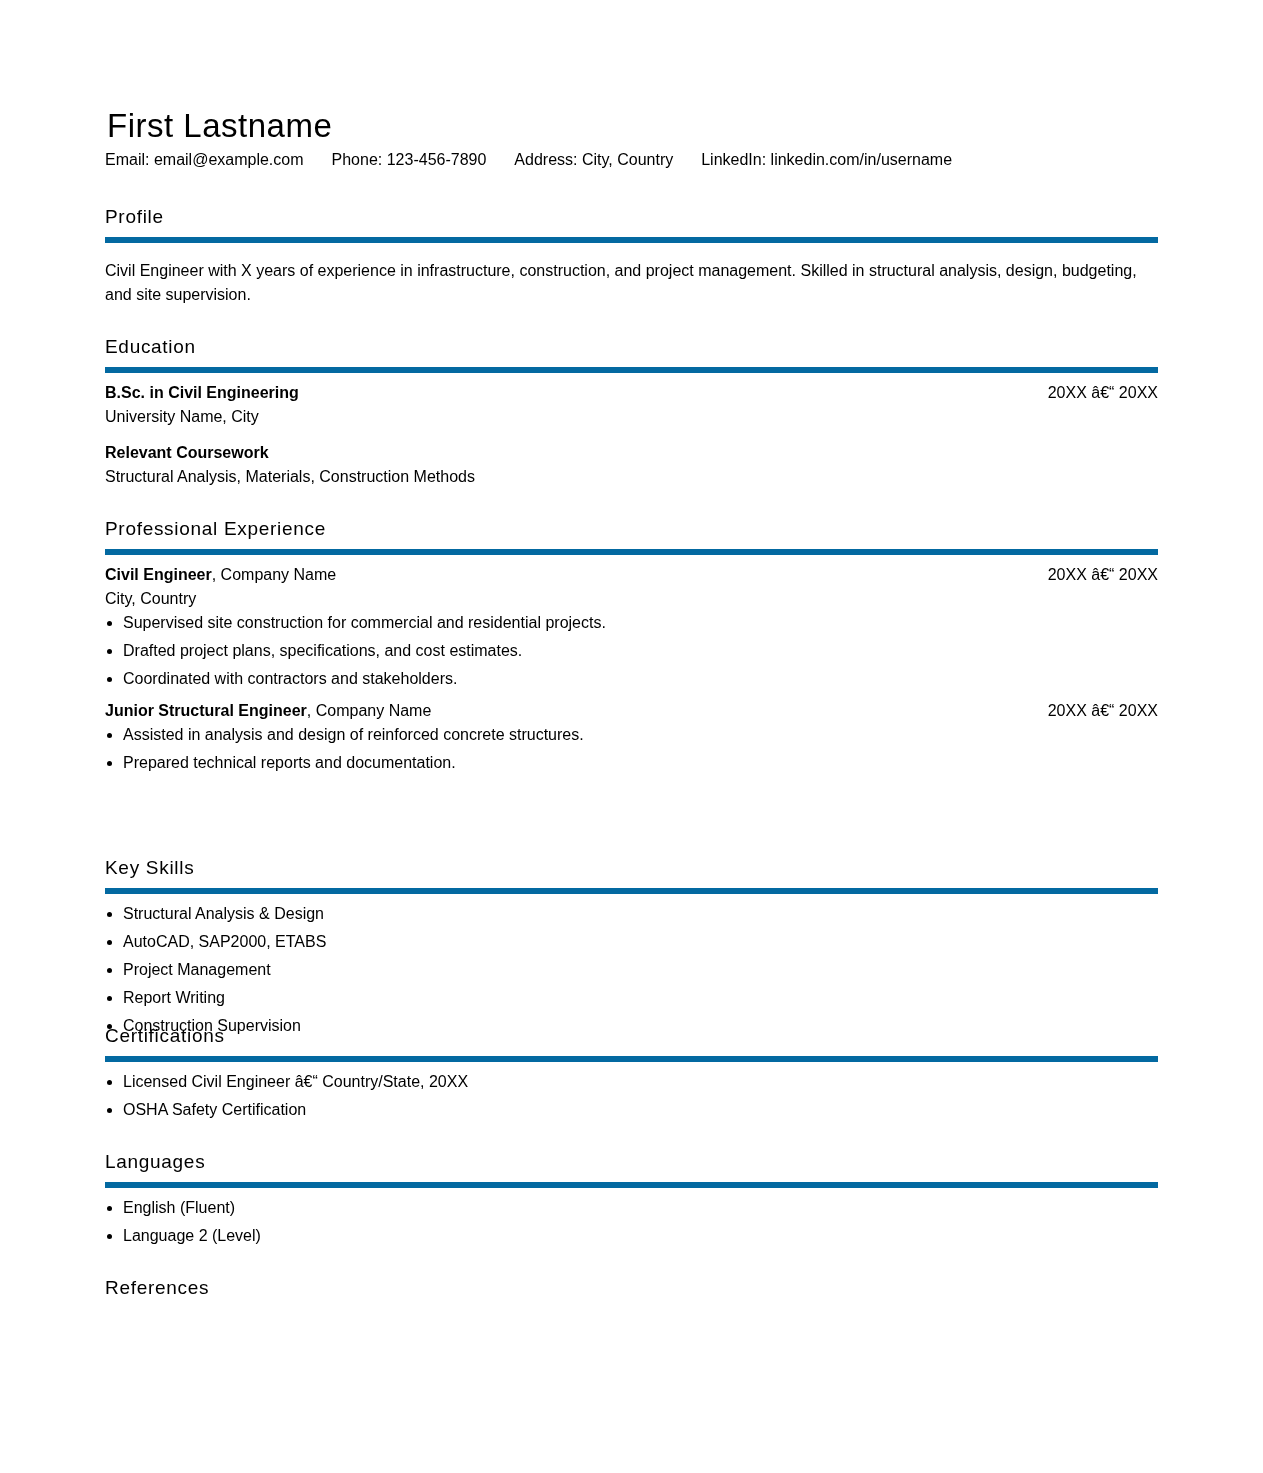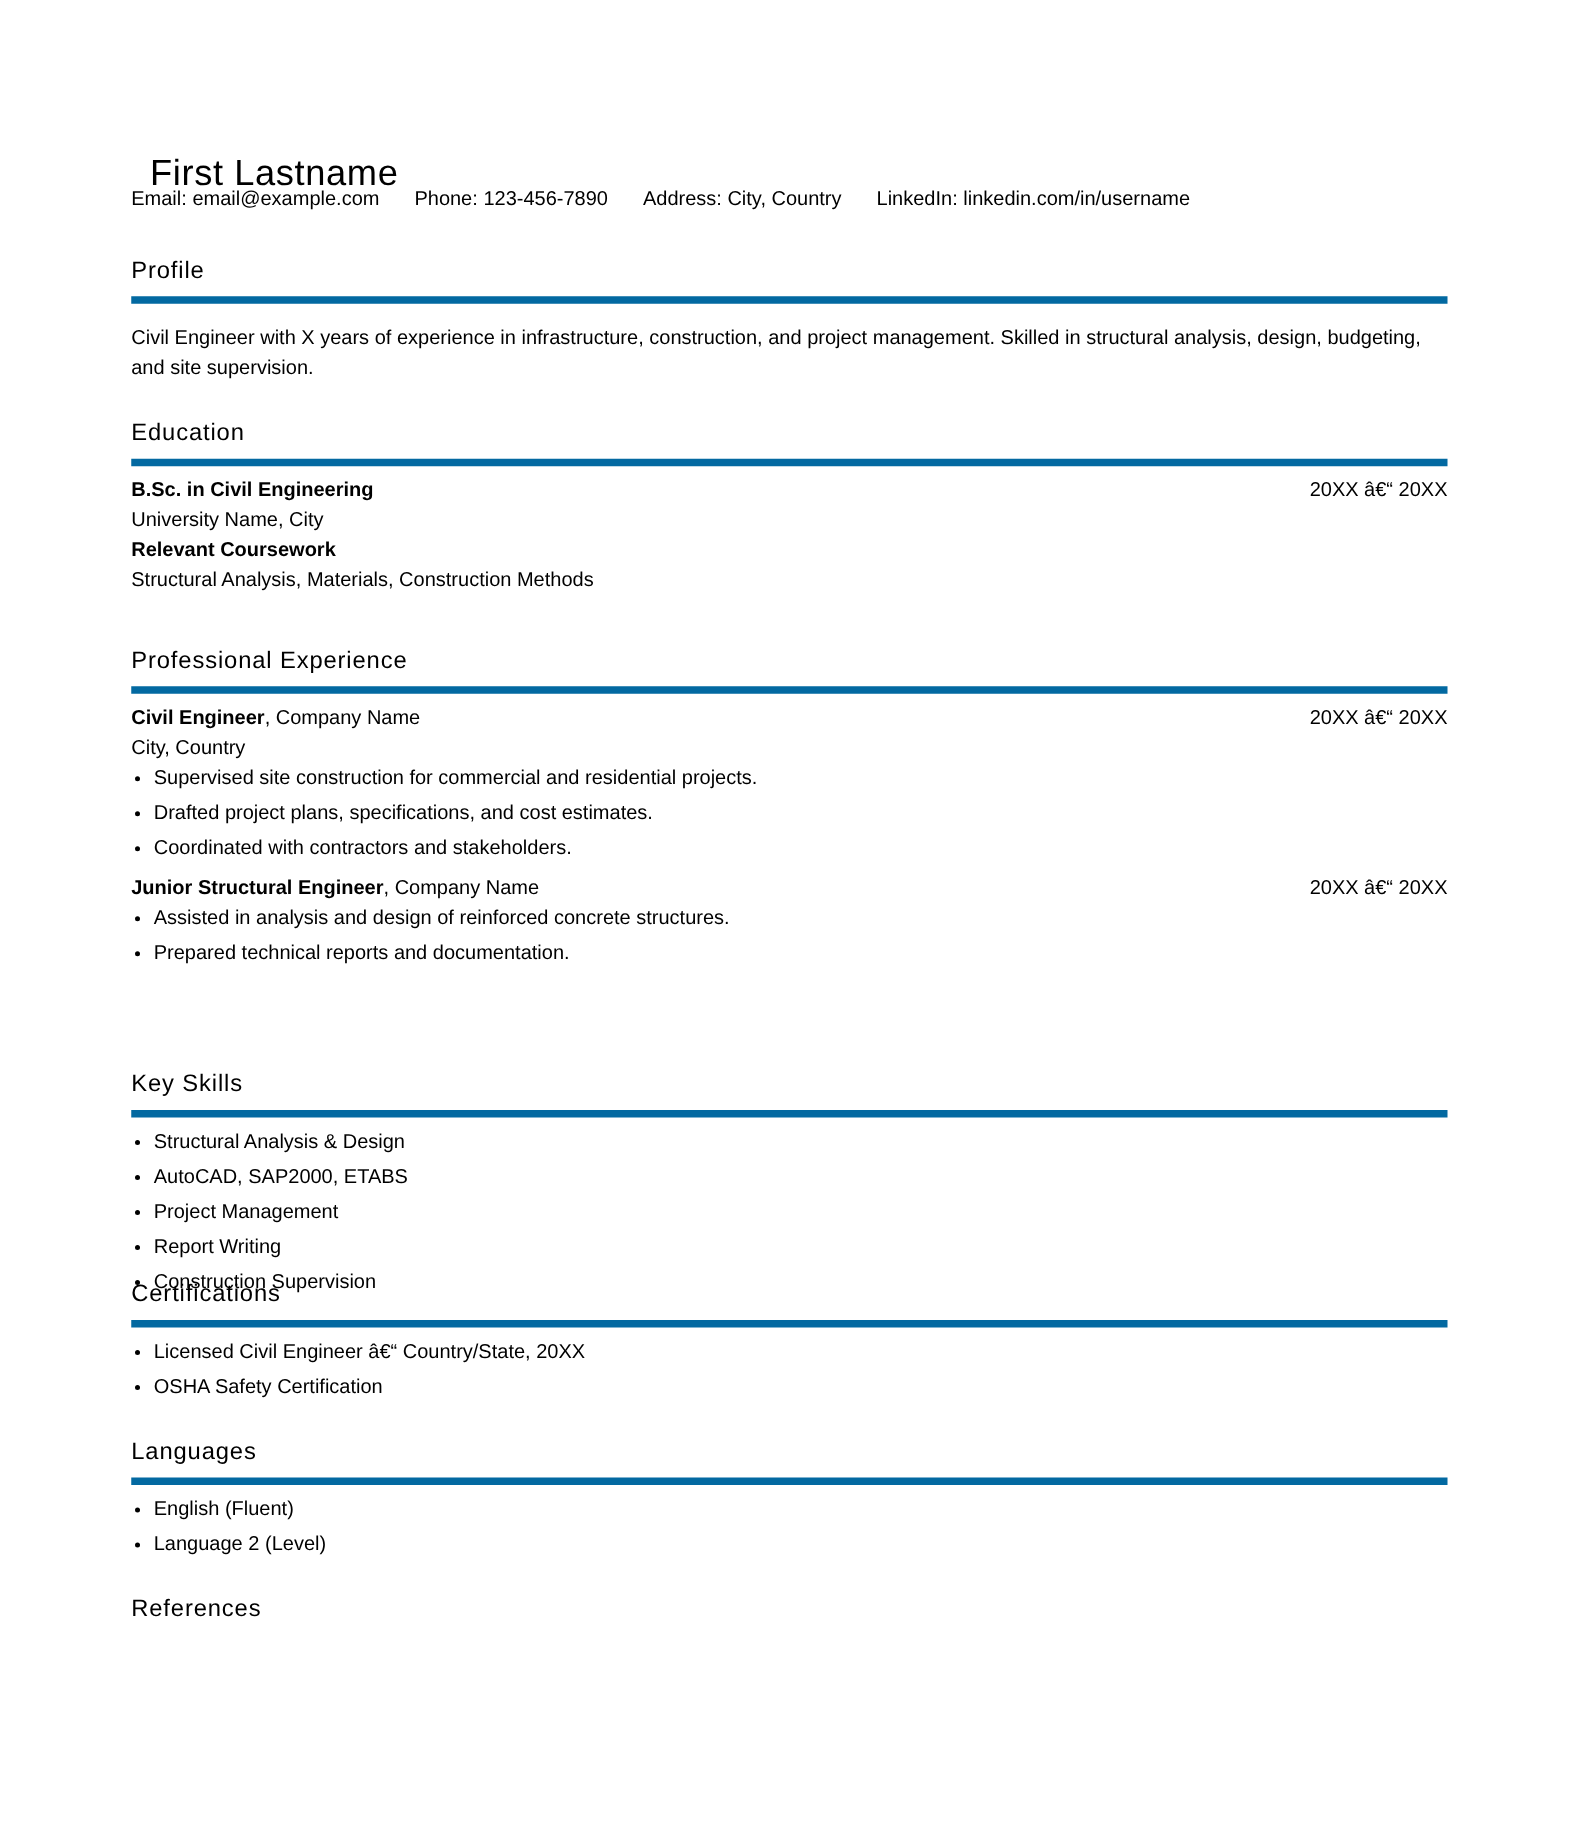--- a/index.html
+++ b/index.html
@@ -19,22 +19,22 @@
     .page {
       position: absolute;
       left: 105px;
       top: 0;
       width: 1053px;
     }
     .name {
       position: absolute;
       top: 104px;
       left: 0;
-      margin: 15px;
-      font-size: 29px;
+      margin: 2px;
+      font-size: 33px;
       font-weight: normal;
       line-height: 40px;
       letter-spacing: 0.5px;
     }
     .contact {
       position: absolute;
       top: 148px;
       left: 0;
       display: flex;
       gap: 28px;
@@ -67,21 +67,21 @@
     .entry-head {
       display: flex;
       justify-content: space-between;
       align-items: baseline;
     }
     .entry-title b { font-weight: bold; }
     .date {
       white-space: nowrap;
       text-align: right;
     }
-    .sub-block { margin-top: 0; }
+    .sub-block { margin-top: 12px; }
     ul.bullets {
       margin: 0;
       padding: 0 0 0 18px;
       list-style: disc;
     }
     ul.bullets li {
       margin: 0 0 4px 0;
       line-height: 24px;
     }
     .entry + .entry { margin-top: 12px; }

